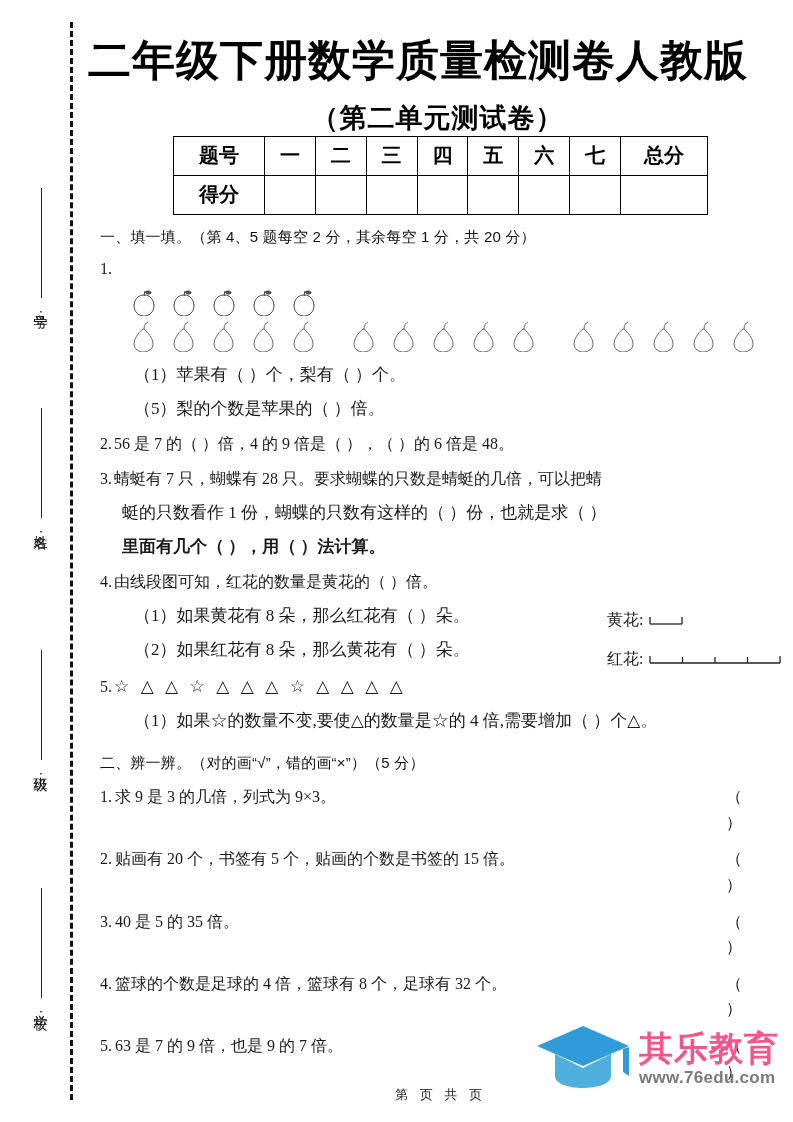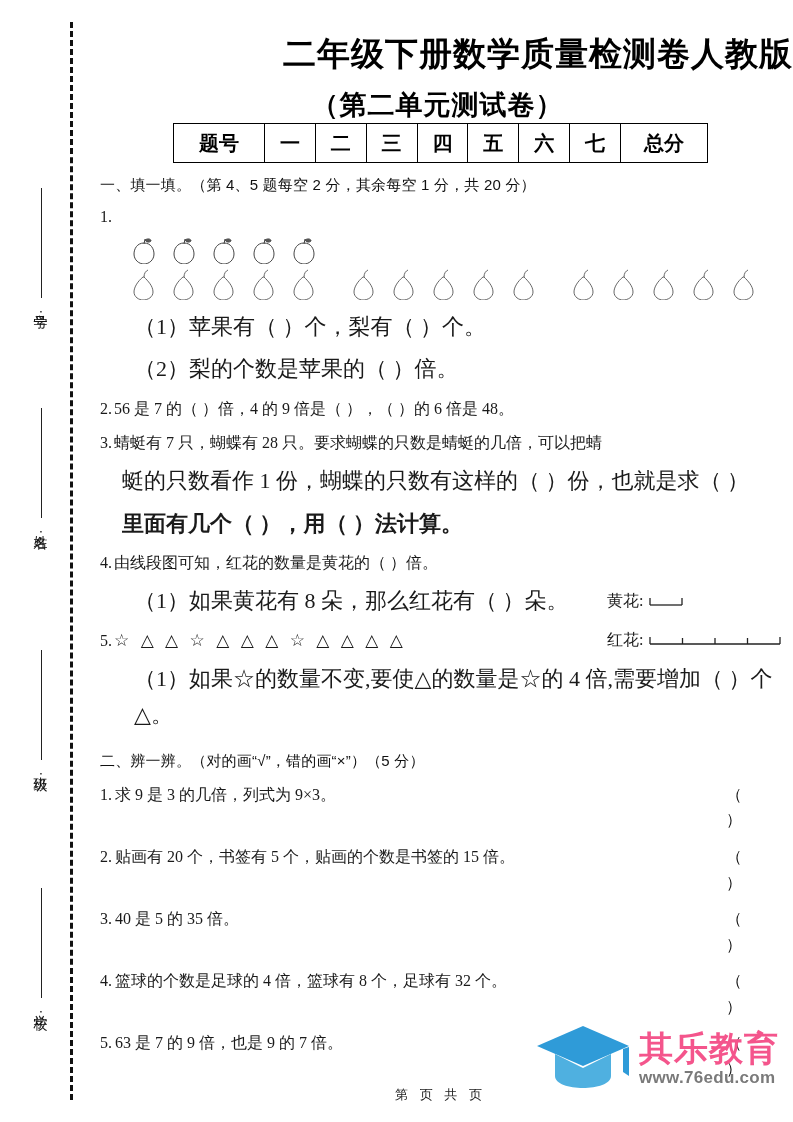--- a/index.html
+++ b/index.html
@@ -55,24 +55,24 @@
 
   
   .page {
     position: absolute;
     left: 88px; top: 0;
     width: 705px; height: 1122px;
   }
 
   .title-main {
     margin: 34px 0 0 0;
-    text-align: right;
+    text-align: left;
     font-family: Liberation Serif, serif;
     font-weight: bold;
-    font-size: 33px;
+    font-size: 43px;
     letter-spacing: 1px;
     line-height: 1.25;
     color: #000;
   }
   .title-sub {
     margin: 12px 6px 0 0;
     text-align: center;
     font-family: "Liberation Sans", "DejaVu Sans", sans-serif;
     font-weight: bold;
     font-size: 27px;
@@ -119,21 +119,21 @@
   .q {
     margin: 9px 0 0 12px;
     font-size: 16px;
     line-height: 1.62;
     color: #1a1a1a;
     position: relative;
   }
   .q .qn { margin-right: 2px; }
   .sub {
     margin: 7px 8px 0 34px;
-    font-size: 22px;
+    font-size: 17px;
     line-height: 1.6;
   }
   .tf-row {
     margin: 11px 0 0 12px;
     font-size: 16px;
     line-height: 1.6;
     display: flex;
     align-items: baseline;
   }
   .tf-row .tf-text { flex: 0 0 auto; }
@@ -249,20 +249,31 @@
         <tr>
       <td class="head-cell">题号</td>
       <td>一</td>
       <td>二</td>
       <td>三</td>
       <td>四</td>
       <td>五</td>
       <td>六</td>
       <td>七</td>
       <td class="total-cell">总分</td>
+    </tr>
+    <tr>
+      <td class="head-cell">得分</td>
+      <td></td>
+      <td></td>
+      <td></td>
+      <td></td>
+      <td></td>
+      <td></td>
+      <td></td>
+      <td class="total-cell"></td>
     </tr>
   </tbody>
     </table>
 
   <div class="section-head">一、填一填。（第 4、5 题每空 2 分，其余每空 1 分，共 20 分）</div>
 
   <div class="q">
     <span class="qn">1.</span>
     <div class="fruit-row apples">
       <svg width="210" height="28" viewBox="0 0 210 28" aria-hidden="true">
@@ -359,36 +370,37 @@
             </g>
           <g transform="translate(602,1)">
               <path d="M11 8 C6 12 2 18 2 23 C2 28 7 31 11 31 C16 31 21 28 21 23 C21 17 16 12 12 8 Z"></path>
               <path d="M12 8 C12 4 14 2 16 1"></path>
             </g>
         </g>
       </svg>
     </div>
 
     <div class="sub">（1）苹果有（        ）个，梨有（        ）个。</div>
-    <div class="sub">（2）梨的个数是苹果的（        ）倍。</div>
+    <div class="sub">（5）梨的个数是苹果的（        ）倍。</div>
   </div>
 
   <div class="q">
     <span class="qn">2.</span><span>56 是 7 的（        ）倍，4 的 9 倍是（        ），（        ）的 6 倍是 48。</span>
   </div>
 
   <div class="q">
     <span class="qn">3.</span><span>蜻蜓有 7 只，蝴蝶有 28 只。要求蝴蝶的只数是蜻蜓的几倍，可以把蜻</span>
     <div class="sub" style="margin-left:22px;">蜓的只数看作 1 份，蝴蝶的只数有这样的（        ）份，也就是求（        ）</div>
     <div class="sub" style="margin-left:22px;font-weight:bold;">里面有几个（        ），用（        ）法计算。</div>
   </div>
 
   <div class="q">
     <span class="qn">4.</span><span>由线段图可知，红花的数量是黄花的（        ）倍。</span>
     <div class="sub">（1）如果黄花有 8 朵，那么红花有（        ）朵。</div>
+    <div class="sub">（2）如果红花有 8 朵，那么黄花有（        ）朵。</div>
 
     <div class="seg-wrap">
       <div class="seg-line">
         <span class="seg-label">黄花:</span>
         <span class="seg-bar">
           <svg width="34" height="14" viewBox="0 0 34 14" aria-hidden="true">
             <g stroke="#222" stroke-width="1.3" fill="none">
               <line x1="1" y1="11" x2="33" y2="11"></line>
               <line x1="1" y1="4" x2="1" y2="11"></line>
               <line x1="33" y1="4" x2="33" y2="11"></line>

